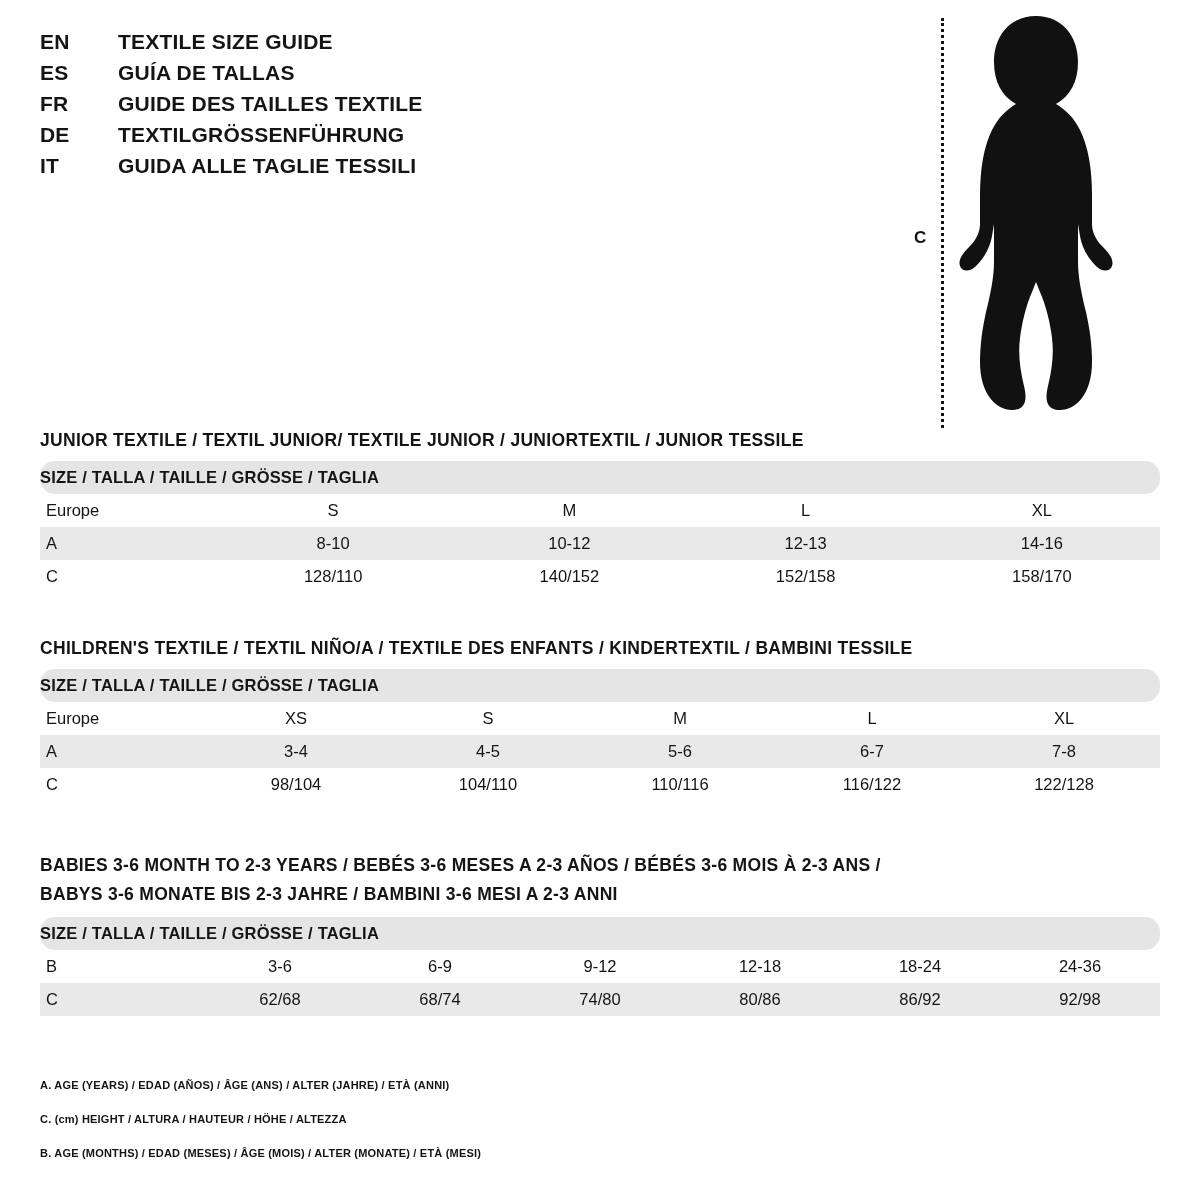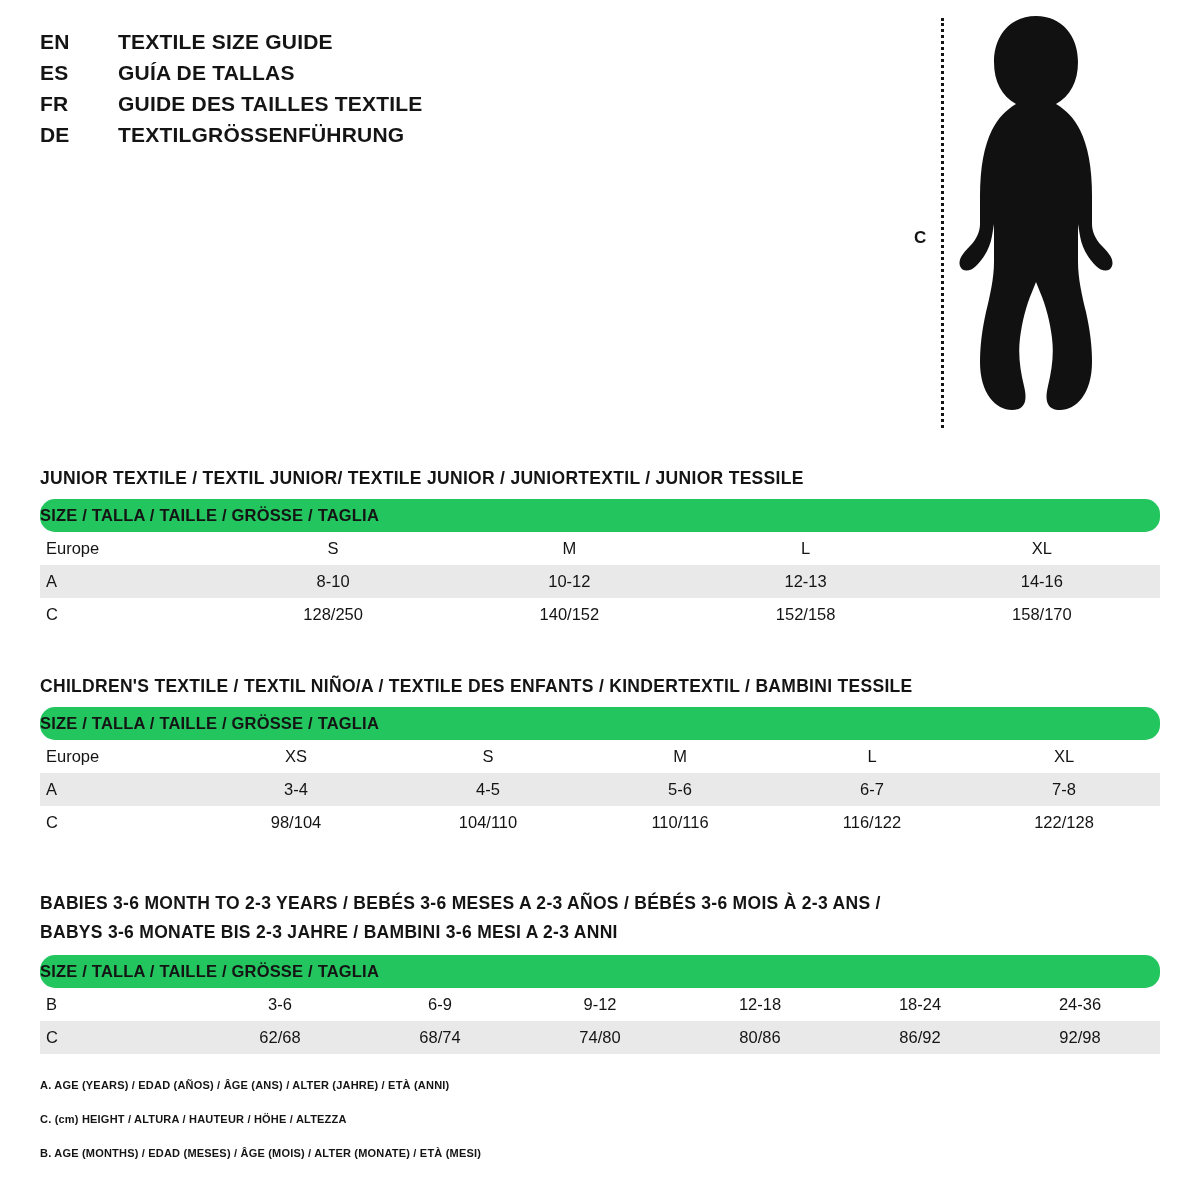--- a/index.html
+++ b/index.html
@@ -85,36 +85,35 @@
     left: 40px;
     width: 1120px;
   }
   .section-title {
     font-size: 17.5px;
     font-weight: 700;
     letter-spacing: 0.3px;
     color: #141414;
     margin-bottom: 10px;
     white-space: nowrap;
-    margin-top: 38px;
   }
   table.size-table {
     border-collapse: collapse;
     width: 100%;
     table-layout: fixed;
   }
   table.size-table td {
     font-size: 16.5px;
     color: #141414;
     height: 33px;
     padding: 0;
     vertical-align: middle;
   }
   .hdr-row td {
-    background: #22c55e;
+    background: #e5e5e5;
     font-weight: 700;
     padding-left: 6px;
     letter-spacing: 0.2px;
     border-radius: 15px;
   }
   .row-label {
     padding-left: 6px !important;
     text-align: left;
   }
   .row-alt td { background: #e9e9e9; }
@@ -156,20 +155,24 @@
       <span class="lang-code">ES</span>
       <span class="lang-text">GUÍA DE TALLAS</span>
     </div>
     <div class="lang-row">
       <span class="lang-code">FR</span>
       <span class="lang-text">GUIDE DES TAILLES TEXTILE</span>
     </div>
     <div class="lang-row">
       <span class="lang-code">DE</span>
       <span class="lang-text">TEXTILGRÖSSENFÜHRUNG</span>
+    </div>
+    <div class="lang-row">
+      <span class="lang-code">IT</span>
+      <span class="lang-text">GUIDA ALLE TAGLIE TESSILI</span>
     </div>
   </div>
 
   <div class="figure-area">
     <span class="measure-label">C</span>
     <div class="measure-line"></div>
     <svg class="figure-svg" width="200" height="425" viewBox="0 0 200 425">
       <g fill="#111111">
 
         <path d="M96 6 C70 6 54 26 54 52 C54 72 62 86 76 94 C66 100 58 108 52 120
@@ -216,21 +219,21 @@
       </tr>
       <tr class="row-alt">
         <td class="row-label">A</td>
         <td class="cell-c">8-10</td>
         <td class="cell-c">10-12</td>
         <td class="cell-c">12-13</td>
         <td class="cell-c">14-16</td>
       </tr>
       <tr class="row-plain">
         <td class="row-label">C</td>
-        <td class="cell-c">128/250</td>
+        <td class="cell-c">128/110</td>
         <td class="cell-c">140/152</td>
         <td class="cell-c">152/158</td>
         <td class="cell-c">158/170</td>
       </tr>
     </tbody>
       </table>
   </div>
 
   <div class="section" style="top:638px;">
     <div class="section-title">CHILDREN'S TEXTILE / TEXTIL NIÑO/A / TEXTILE DES ENFANTS / KINDERTEXTIL / BAMBINI TESSILE</div>

